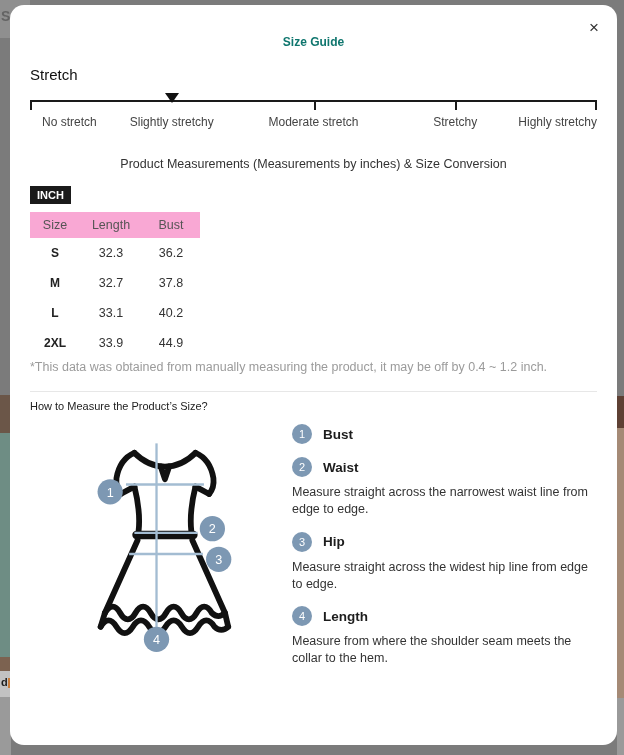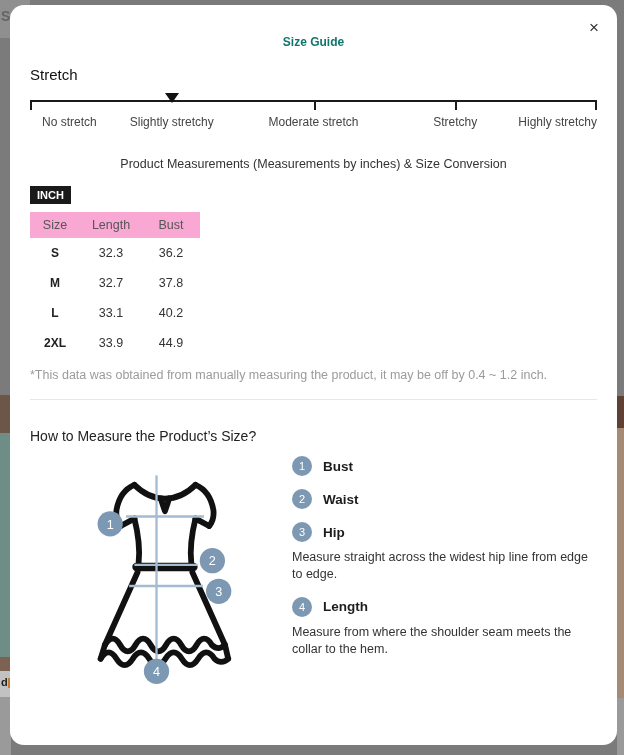--- a/index.html
+++ b/index.html
@@ -75,25 +75,25 @@
 
   table.size-table { margin-top:8px; border-collapse:collapse; width:170px; }
   table.size-table th {
     background:#f9a8d4; font-weight:normal; color:#555;
     font-size:12.5px; height:26px;
   }
   table.size-table td { font-size:12.5px; color:#333; height:30px; text-align:center; }
   table.size-table td.size-cell { font-weight:bold; color:#222; font-size:12px; }
   .col-size { width:50px; } .col-len { width:62px; } .col-bust { width:58px; }
 
-  .disclaimer { margin-top:10px; font-size:12.5px; color:#9b9b9b; }
+  .disclaimer { margin-top:2px; font-size:12.5px; color:#9b9b9b; }
 
   .divider { margin-top:17px; border:none; border-top:1px solid #e7e7e7; }
 
-  .howto-heading { margin-top:28px; font-size:14px; color:#222; }
+  .howto-heading { margin-top:8px; font-size:11px; color:#222; }
 
   .howto-body { display:flex; margin-top:10px; }
   .illu-col { flex:0 0 262px; padding-left:32px; padding-top:14px; }
   .inst-col { flex:1; padding-top:2px; }
 
   .inst-item { margin-bottom:13px; }
   .inst-head { display:flex; align-items:center; }
   .num-badge {
     width:20px; height:20px; border-radius:50%;
     background:#7d98b3; color:#fff;
@@ -242,20 +242,21 @@
           <div class="num-badge">1</div>
           <div class="inst-label">Bust</div>
         </div>
       </div>
 
       <div class="inst-item">
         <div class="inst-head">
           <div class="num-badge">2</div>
           <div class="inst-label">Waist</div>
         </div>
+        <div class="inst-desc">Measure straight across the narrowest waist line from edge to edge.</div>
       </div>
 
       <div class="inst-item">
         <div class="inst-head">
           <div class="num-badge">3</div>
           <div class="inst-label">Hip</div>
         </div>
         <div class="inst-desc">Measure straight across the widest hip line from edge to edge.</div>
       </div>
 

